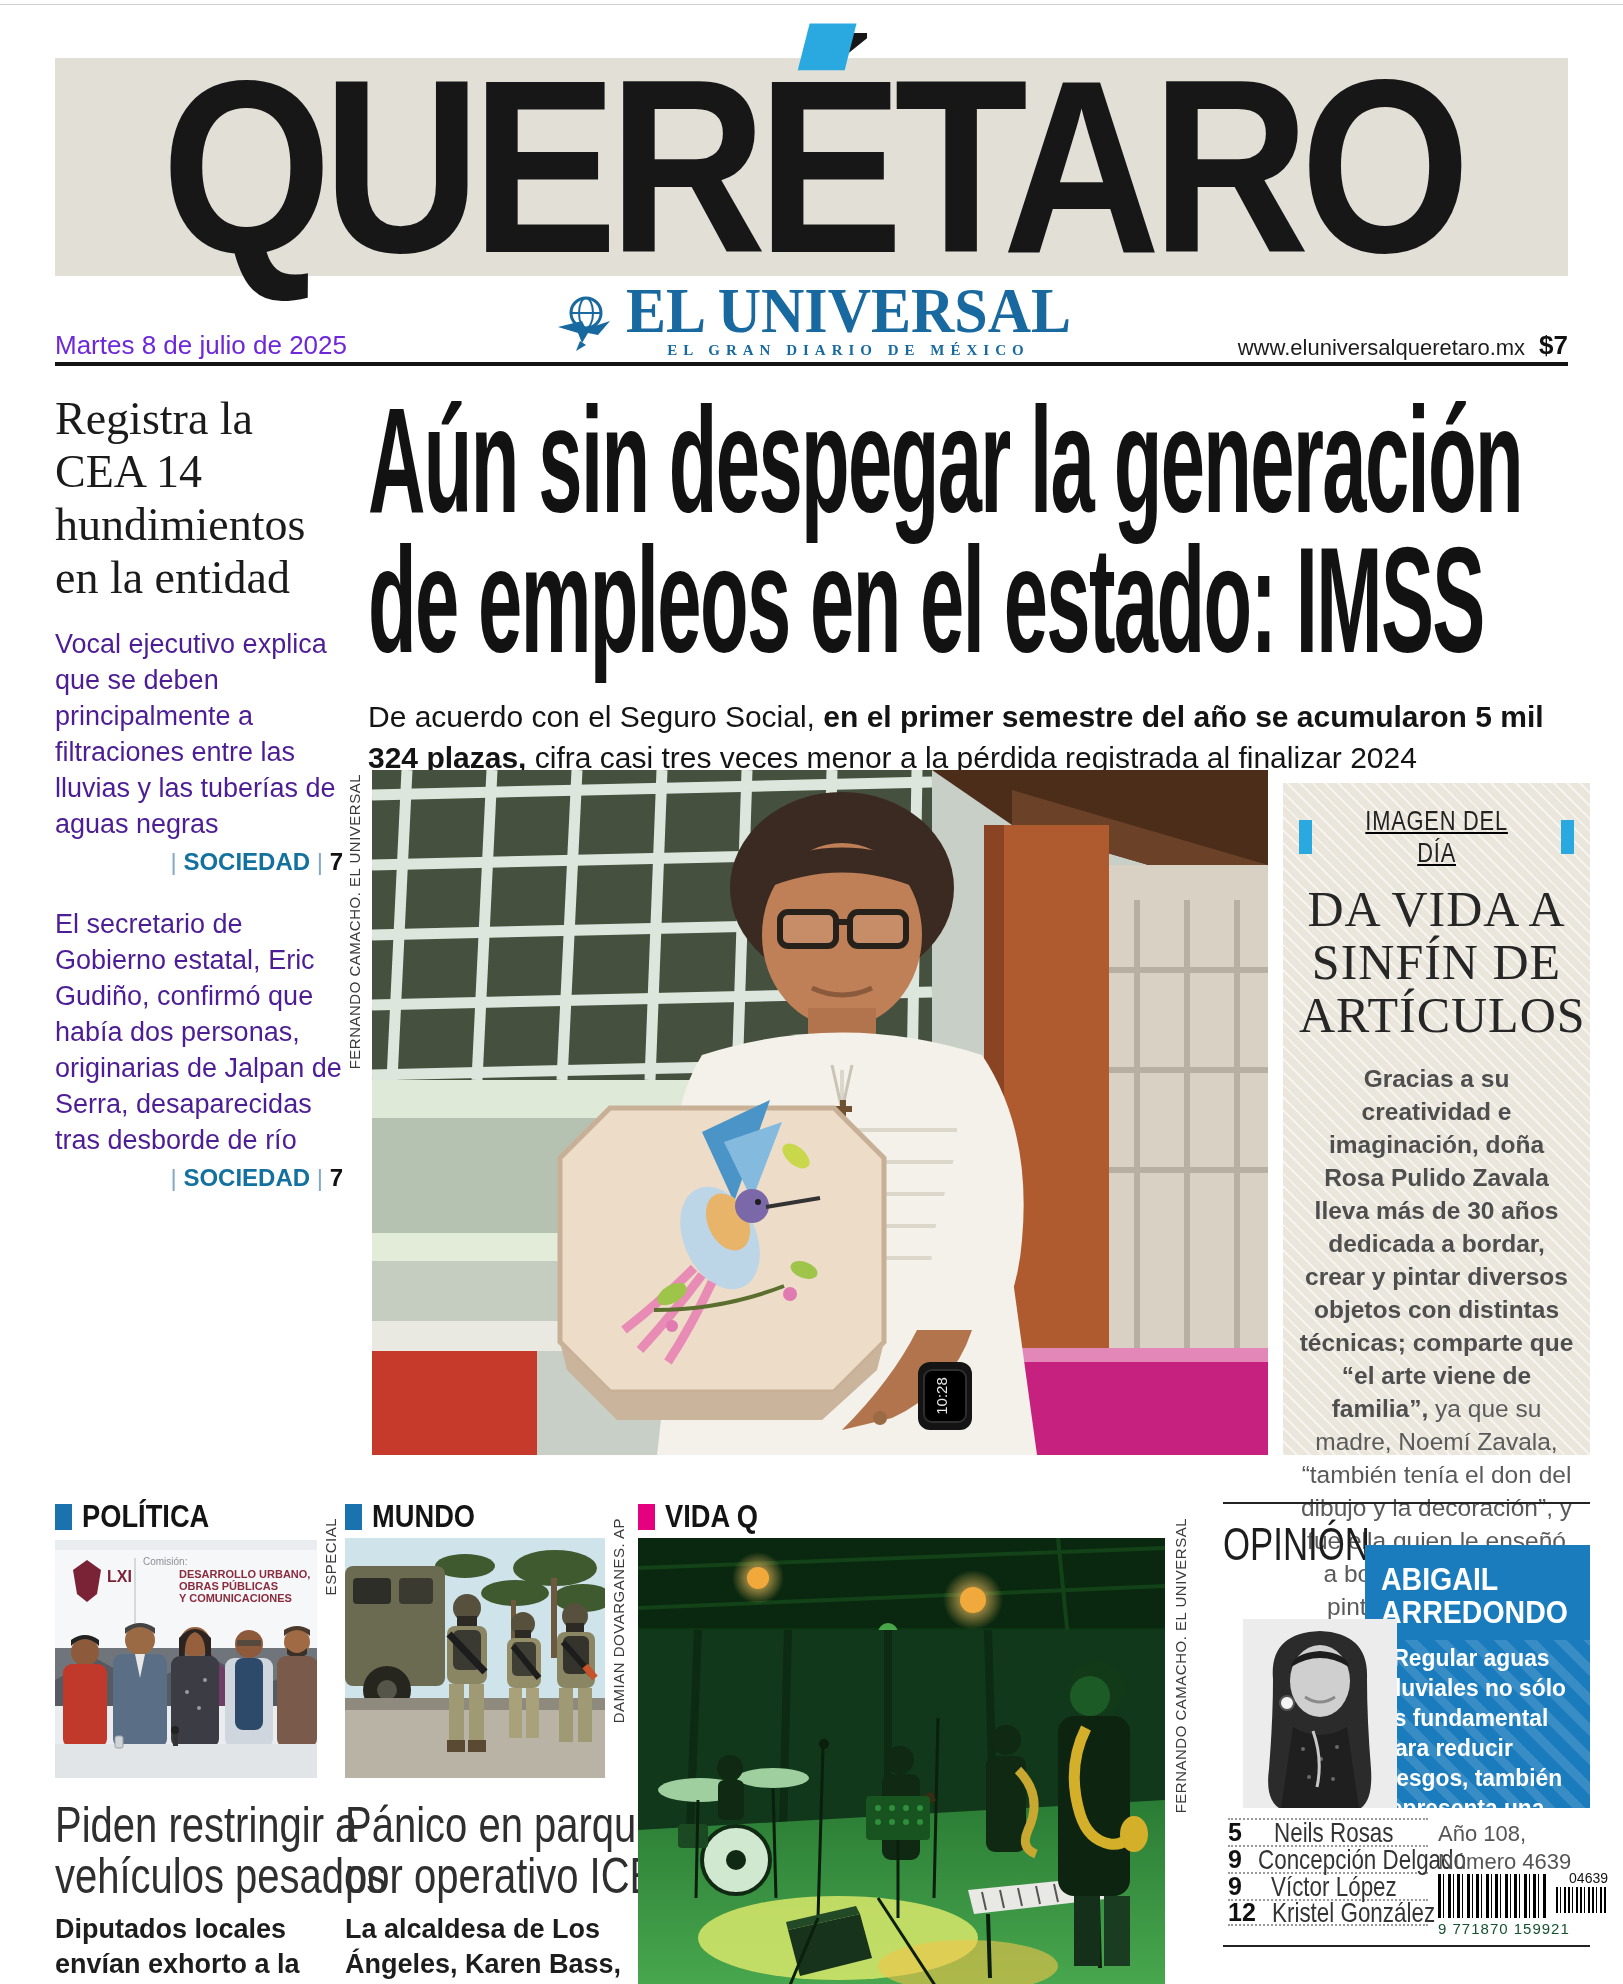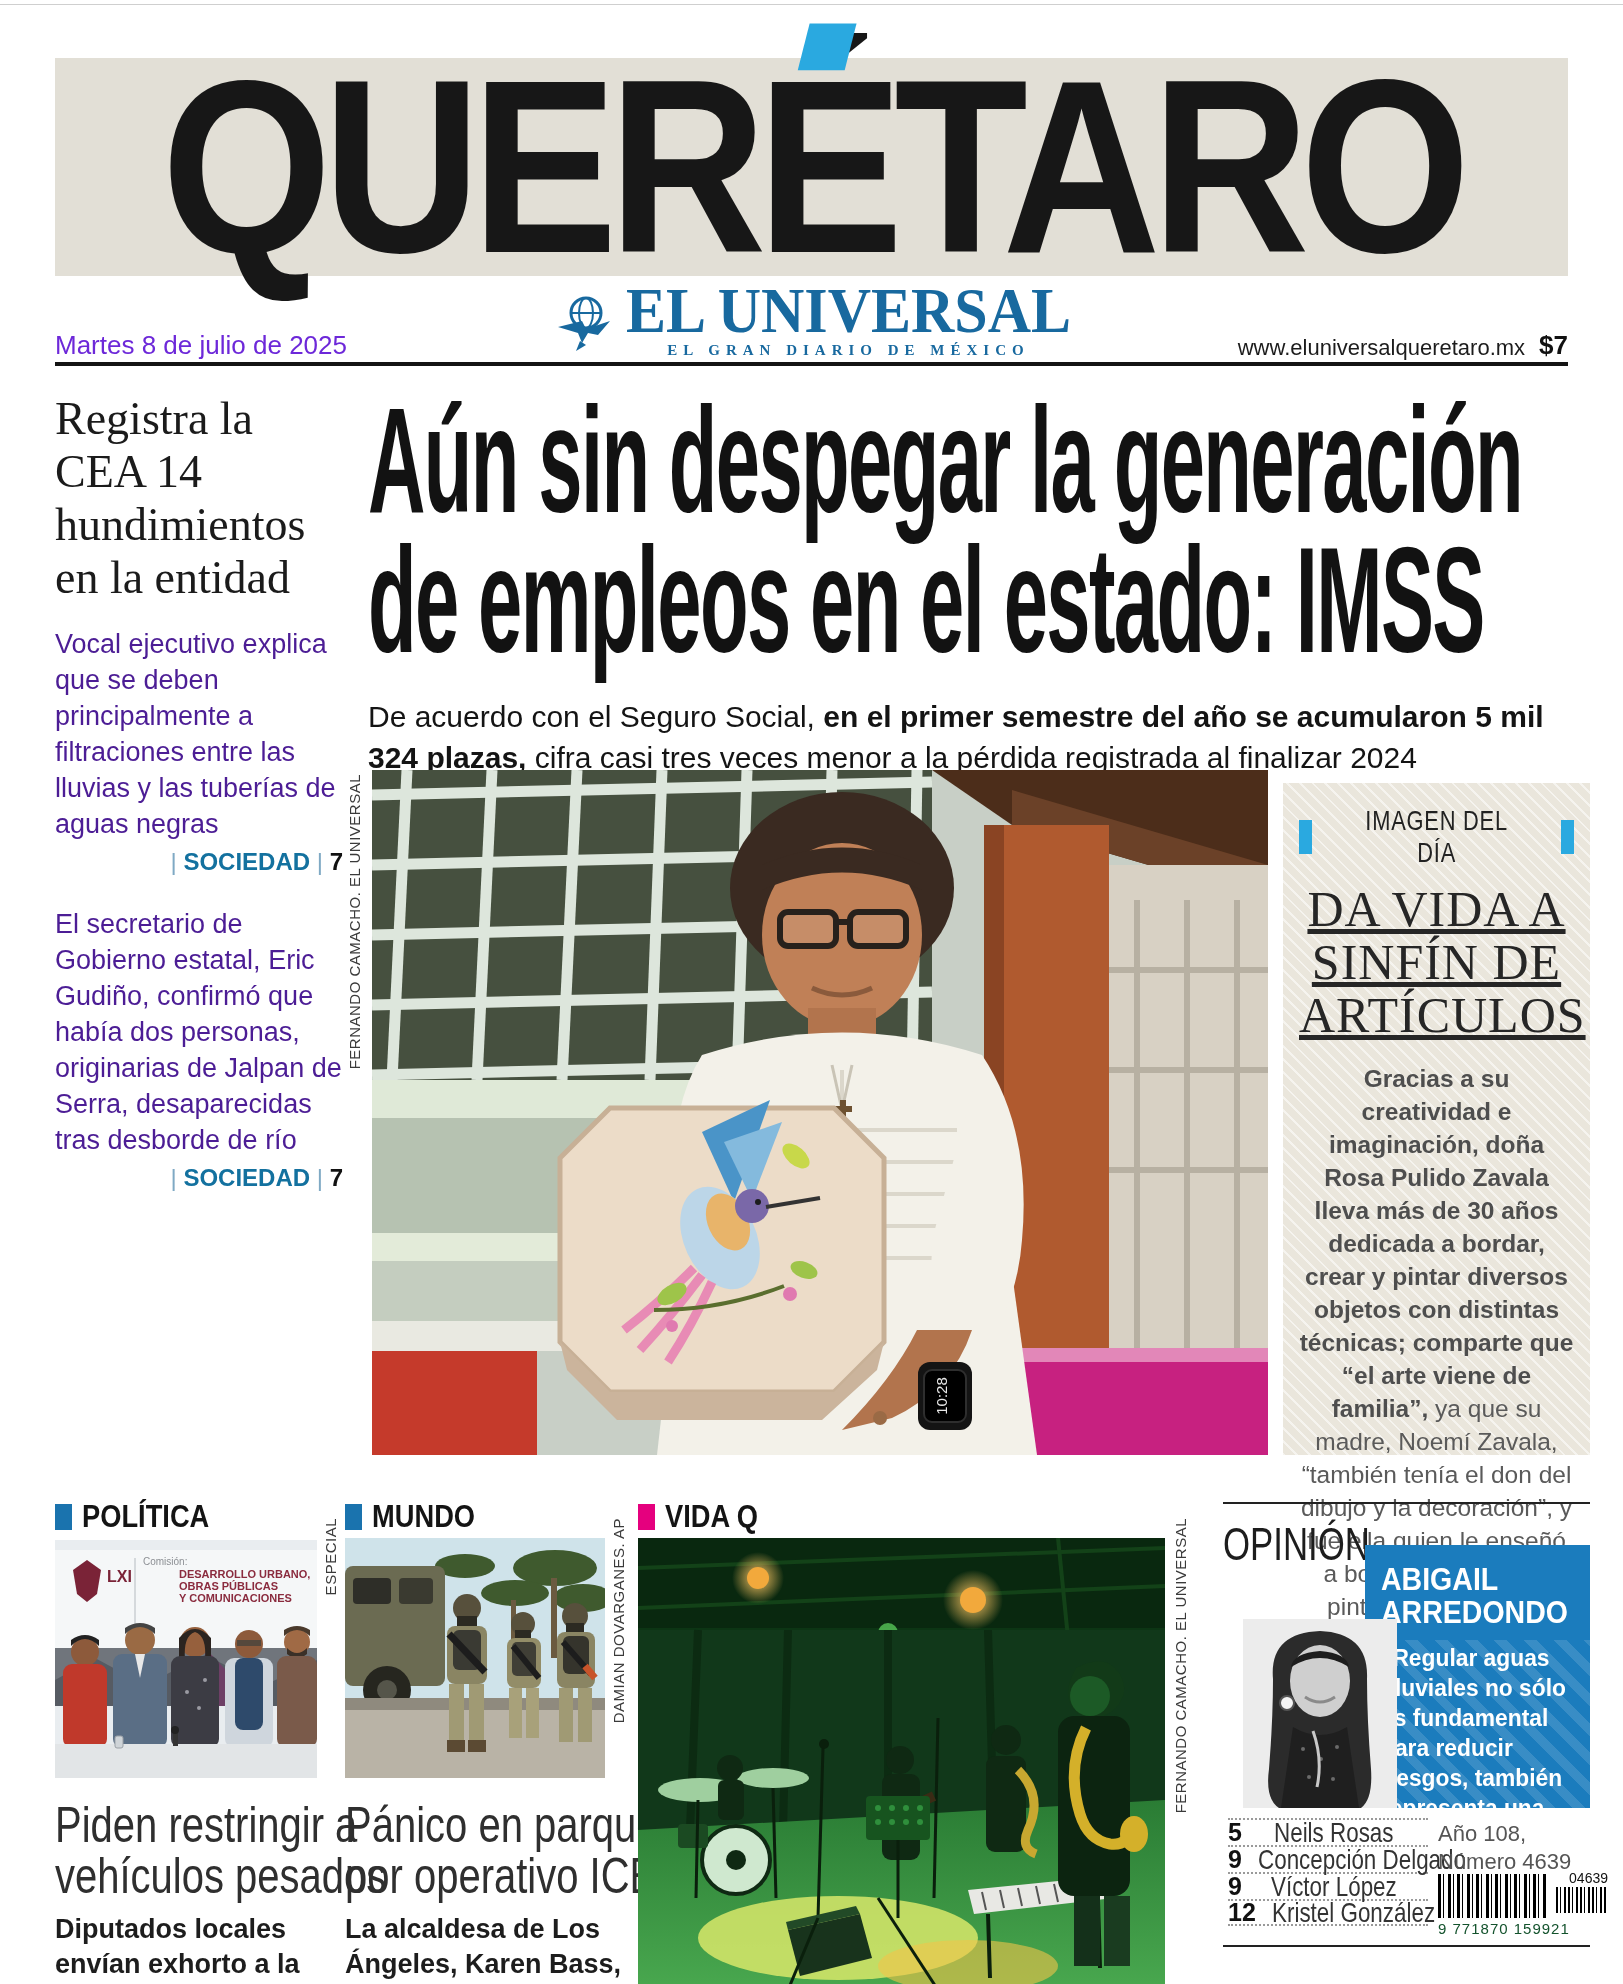--- a/index.html
+++ b/index.html
@@ -50,24 +50,24 @@
 
   
   .lead-photo { position:absolute; left:372px; top:770px; width:896px; height:685px; background:#c8cfc6; overflow:hidden; }
   .lead-credit { left:346px; top:774px; }
 
   
   .iod { position:absolute; left:1283px; top:783px; width:307px; height:672px;
          background:#eae6dc;
          background-image:repeating-linear-gradient(45deg, rgba(255,255,255,.55) 0 2px, rgba(255,255,255,0) 2px 9px);
          padding:22px 16px 0 16px; text-align:center; }
-  .iod-kicker { display:flex; align-items:center; gap:28px; }
+  .iod-kicker { display:flex; align-items:center; gap:28px;text-decoration:underline; }
   .iod-kicker .bar { width:16px; height:34px; background:#2aa9e0; }
   .iod-kicker .txt { font-size:28px; letter-spacing:1px; color:#222; transform:scaleX(.78); }
-  .iod-head { font-family:"Liberation Serif", serif; font-size:50px; line-height:53px; color:#262626; margin-top:14px; letter-spacing:1px;text-decoration:underline; }
+  .iod-head { font-family:"Liberation Serif", serif; font-size:50px; line-height:53px; color:#262626; margin-top:14px; letter-spacing:1px; }
   .iod-body { font-size:24.5px; line-height:33px; margin-top:20px; color:#5a5a5a; }
   .iod-body b { color:#4e4e4e; }
   .iod-body .sec { color:#13719f; font-weight:bold; }
   .iod-body .pg { color:#222; font-weight:bold; }
   .iod-body .pipe { color:#7fa9c4; }
 
   
   .sec-head { display:flex; align-items:center; gap:10px; height:30px; }
   .sec-head .sq { width:17px; height:26px; }
   .sq-blue { background:#1a73ae; }

